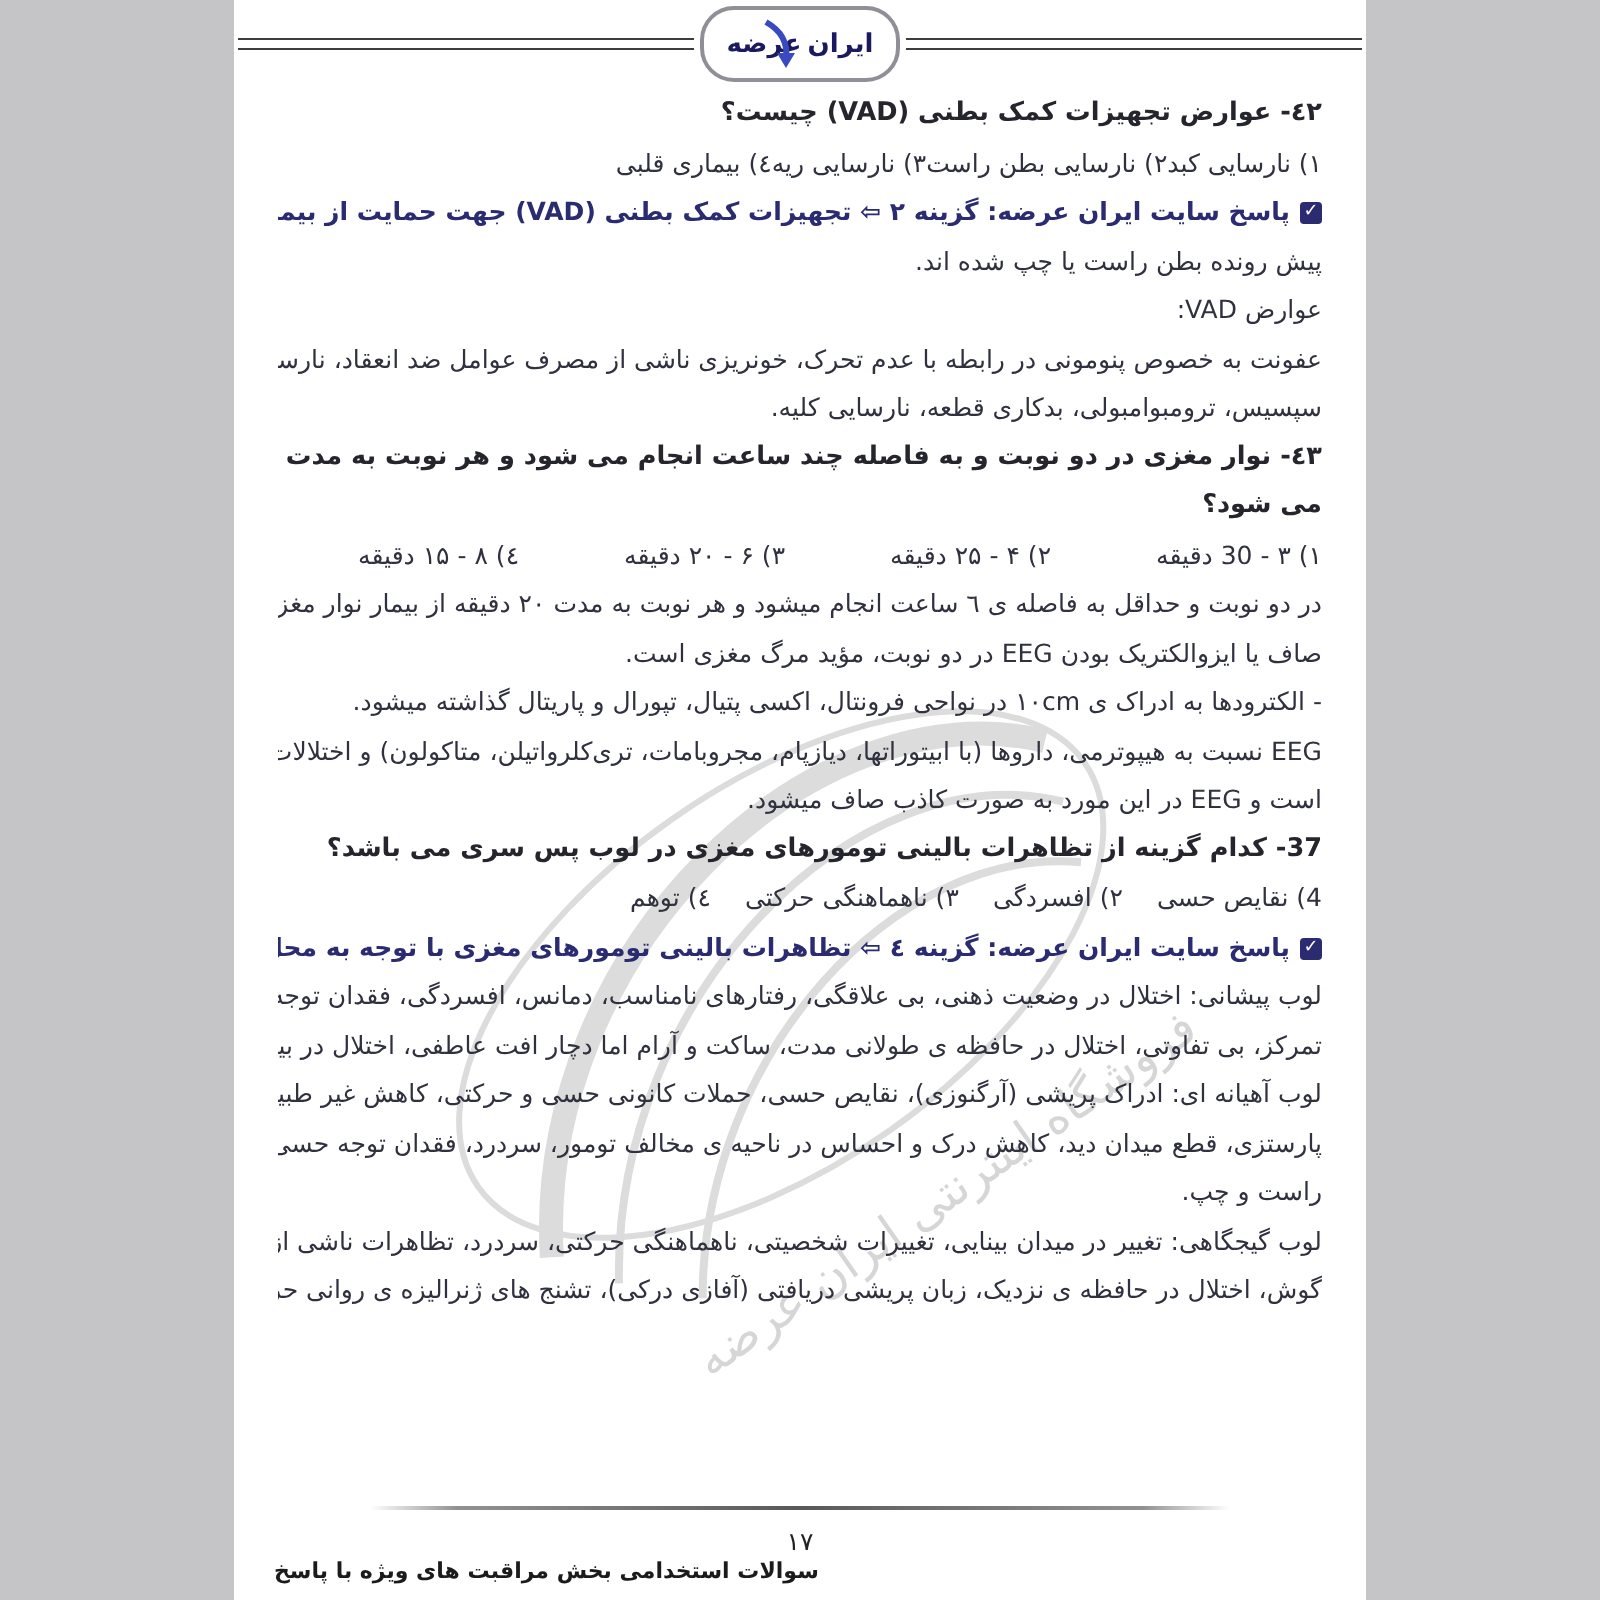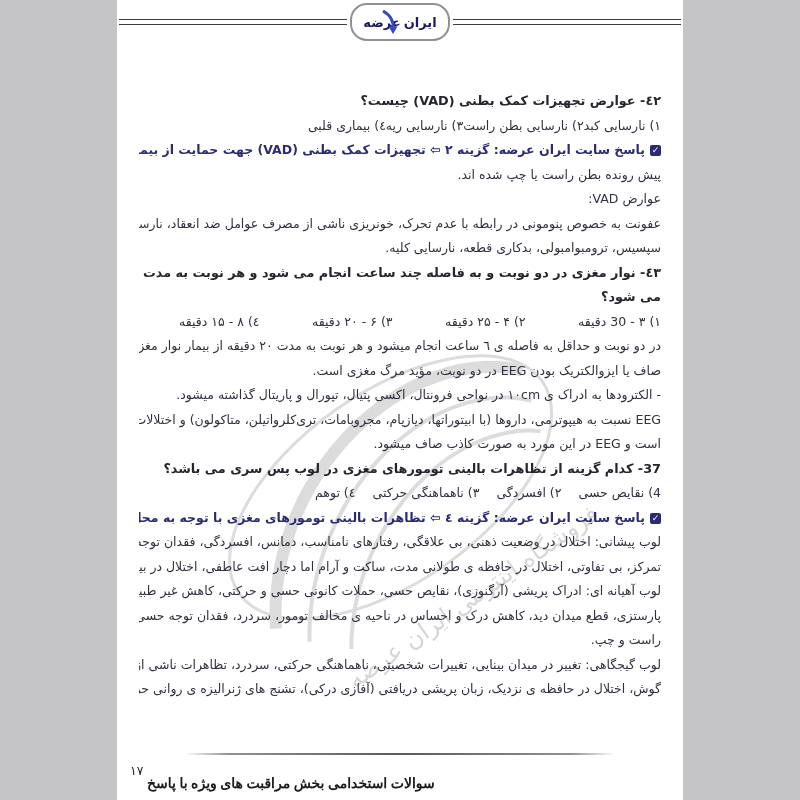--- a/index.html
+++ b/index.html
@@ -18,41 +18,41 @@
   .logo{
     position:relative;width:96px;height:34px;margin:0 3px;flex:none;
     border:2px solid #8f8f97;border-radius:17px;background:#fff;
     display:flex;align-items:center;justify-content:center;gap:3px;direction:rtl;
   }
   .logo-text{color:#1b1a5e;font-weight:bold;font-size:13px;line-height:1;}
   .logo-arrow{position:absolute;left:28px;top:4px;}
   
   .wm{position:absolute;left:30px;top:240px;pointer-events:none;}
   
-  .content{position:relative;direction:rtl;padding:1px 22px 0;margin-top:44px;}
+  .content{position:relative;direction:rtl;padding:1px 22px 0;}
   .line{
     height:24.5px;line-height:24.5px;font-size:12.5px;color:#30313f;
     white-space:nowrap;overflow:hidden;text-align:right;
   }
   .qtitle{font-weight:bold;color:#25252d;font-size:12.8px;}
   .options{display:flex;justify-content:space-between;direction:rtl;}
   .options span{flex:none;}
   .answer{color:#2a2b70;font-weight:bold;}
   .cbx{
     display:inline-block;width:11px;height:11px;background:#2a2b70;color:#fff;
     border-radius:2px;font-size:9px;line-height:11px;text-align:center;
     vertical-align:middle;margin-left:5px;
   }
   
   .footer-rule{
     position:absolute;left:12%;bottom:45px;width:76%;height:2px;
     background:linear-gradient(to right,rgba(130,130,130,0),#929292 10%,#595959 50%,#929292 90%,rgba(130,130,130,0));
   }
-  .page-num{position:absolute;bottom:22px;left:13px;width:100%;font-size:12.5px;color:#222;}
-  .footer-title{position:absolute;bottom:8px;left:30px;direction:rtl;font-weight:bold;font-size:14px;color:#1b1b1b;font-family:Liberation Serif, serif;}
+  .page-num{position:absolute;bottom:22px;left:0;width:100%;text-align:center;font-size:12.5px;color:#222;}
+  .footer-title{position:absolute;bottom:8px;left:20px;direction:rtl;font-weight:bold;font-size:11px;color:#1b1b1b;}
 </style>
 </head>
 <body>
 
 <div class="page">
 
   <svg class="wm" width="470" height="470" viewBox="0 0 470 470">
     <g transform="rotate(-35 235 235)" stroke="#dcdcdc" fill="none">
       <path d="M60,300 C140,170 330,140 410,230" stroke-width="12"></path>
       <path d="M80,330 C160,210 330,180 400,260" stroke-width="4"></path>

